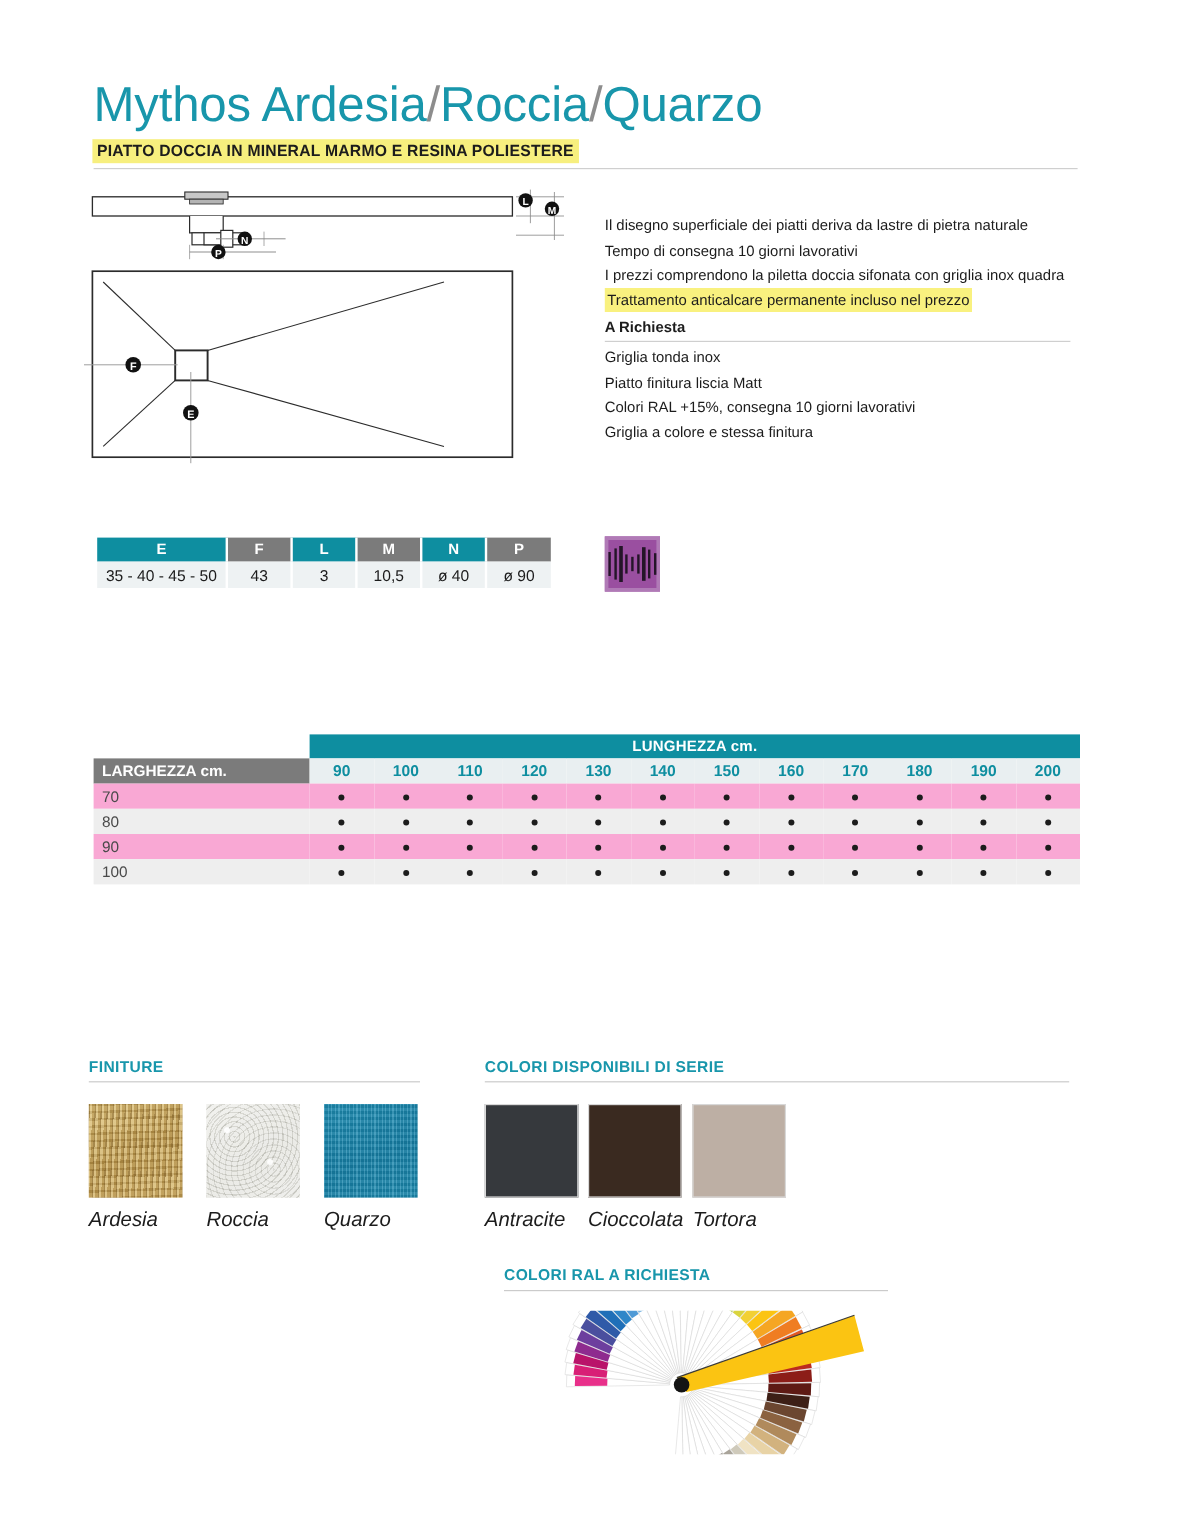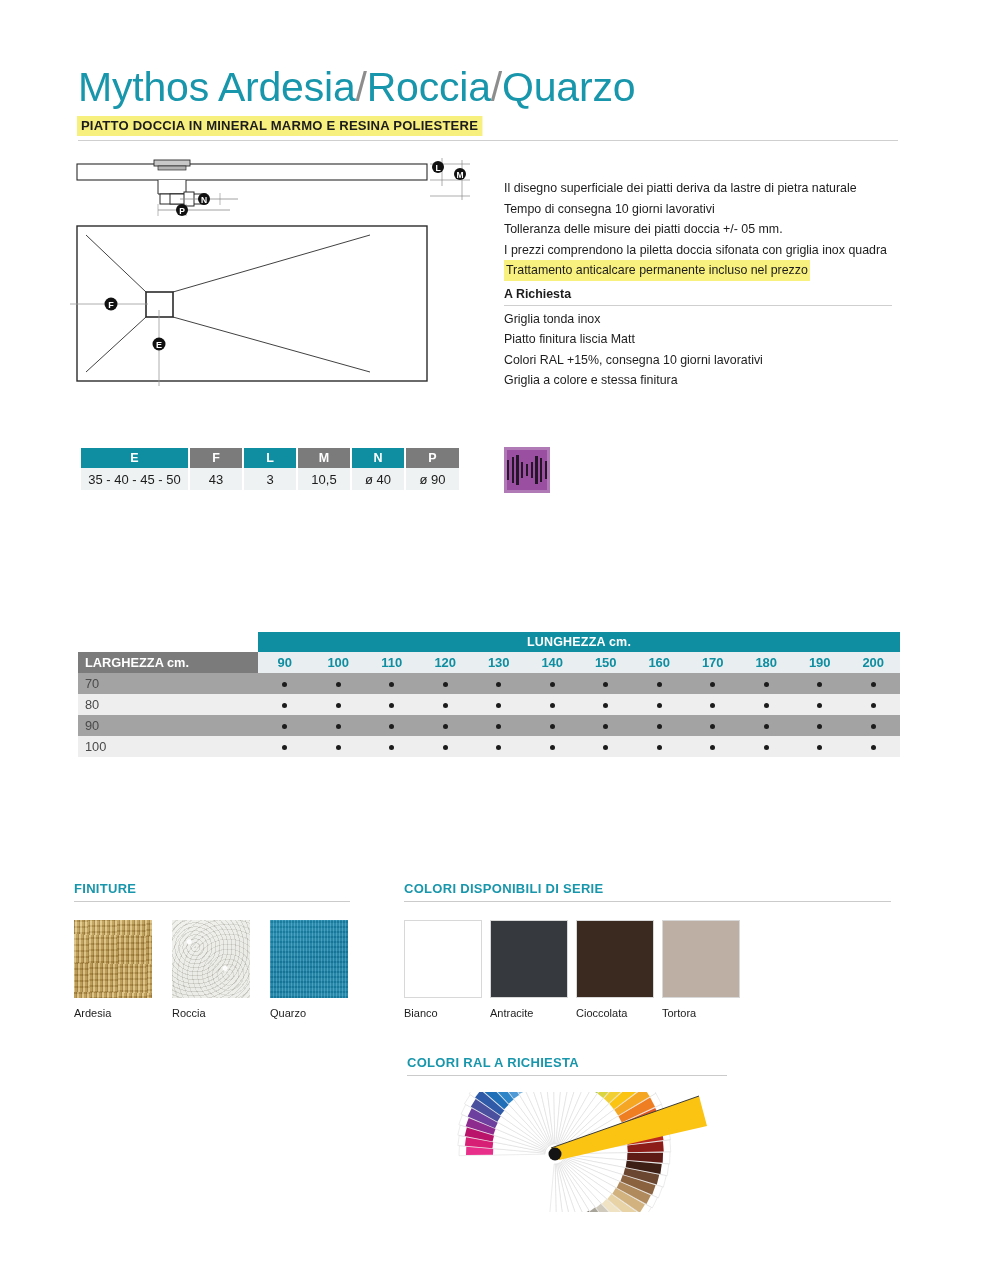--- a/index.html
+++ b/index.html
@@ -72,21 +72,21 @@
   
   .drain-icon {
     position: absolute; left: 504px; top: 447px;
     width: 46px; height: 46px;
     background: #9a4fa0; border: 3px solid #b07ab6;
     display: flex; align-items: center; justify-content: center; gap: 2.5px;
   }
   .drain-icon i { display: block; width: 3px; background: #241528; }
 
   
-  .matrix { position: absolute; left: 78px; top: 632px; width: 822px; }
+  .matrix { position: absolute; left: 78px; top: 612px; width: 822px; }
   .matrix table { border-collapse: collapse; table-layout: fixed; width: 822px; }
   .matrix col.lbl { width: 180px; }
   .matrix .lunghezza-bar {
     background: #0e8ea0; color: #ffffff;
     font-size: 12.5px; font-weight: 700; letter-spacing: 0.2px;
     height: 20px; text-align: center; vertical-align: middle;
   }
   .matrix .blank-tl { background: #ffffff; }
   .matrix .larghezza {
     background: #7b7b7b; color: #ffffff;
@@ -96,45 +96,45 @@
   .matrix .colnum {
     background: #e9eff1; color: #0e8ea0;
     font-size: 13px; font-weight: 700;
     height: 21px; text-align: center; vertical-align: middle;
   }
   .matrix tbody td {
     height: 21px; font-size: 12.8px; color: #3a3a3a;
     text-align: center; vertical-align: middle;
   }
   .matrix tbody td.rowlbl { text-align: left; padding-left: 7px; color: #4a4a4a; }
-  .matrix tbody tr.odd td { background: #a3a3a3; }
+  .matrix tbody tr.odd td { background: #f9a8d4; }
   .matrix tbody tr.even td { background: #eeeeee; }
   .matrix .dot {
     display: inline-block; width: 5px; height: 5px;
     border-radius: 50%; background: #1c1c1c; vertical-align: middle;
   }
 
   
   .sec-head {
     font-size: 13px; font-weight: 700; color: #1896ab; letter-spacing: 0.3px;
   }
   .sec-rule { height: 1px; background: #cbcbcb; margin-top: 5px; }
 
   
   .finiture { position: absolute; left: 74px; top: 881px; width: 276px; }
   .colori { position: absolute; left: 404px; top: 881px; width: 487px; }
-  .ral { position: absolute; left: 407px; top: 1055px; width: 320px; }
+  .ral { position: absolute; left: 420px; top: 1055px; width: 320px; }
 
   .swatch-row { display: flex; margin-top: 18px; }
   .swatch { text-align: left; }
   .swatch .chip {
     width: 78px; height: 78px; position: relative; overflow: hidden;
   }
   .swatch .cap {
-    font-size: 11px; color: #1c1c1c; margin-top: 9px; white-space: nowrap;
+    font-size: 17px; color: #1c1c1c; margin-top: 9px; white-space: nowrap; font-style: italic;
   }
   .finiture .swatch { margin-right: 20px; }
   .colori .swatch { margin-right: 8px; }
   .colori .chip { border: 1px solid #d8d8d8; }
 
   
   .tex-ardesia {
     background:
       repeating-linear-gradient(92deg, rgba(90,62,18,.34) 0 1px, rgba(255,245,205,.30) 1px 3px, rgba(120,88,30,.18) 3px 5px),
       repeating-linear-gradient(178deg, rgba(70,48,12,.16) 0 2px, rgba(255,250,220,.14) 2px 6px),
@@ -243,21 +243,20 @@
           <circle cx="89" cy="118" r="6.5" fill="#111111"></circle>
           <text x="89" y="122" fill="#ffffff" font-size="9" font-weight="bold" text-anchor="middle" font-family="Liberation Sans, sans-serif">E</text>
         </g>
       </g>
     </svg>
   </div>
 
   <div class="desc">
     <div class="line">Il disegno superficiale dei piatti deriva da lastre di pietra naturale</div>
     <div class="line">Tempo di consegna 10 giorni lavorativi</div>
-    <div class="line">Tolleranza delle misure dei piatti doccia +/- 05 mm.</div>
     <div class="line">I prezzi comprendono la piletta doccia sifonata con griglia inox quadra</div>
     <div><span class="line hl">Trattamento anticalcare permanente incluso nel prezzo</span></div>
     <div class="sub-head">A Richiesta</div>
     <div class="sub-rule"></div>
     <div class="line">Griglia tonda inox</div>
     <div class="line">Piatto finitura liscia Matt</div>
     <div class="line">Colori RAL +15%, consegna 10 giorni lavorativi</div>
     <div class="line">Griglia a colore e stessa finitura</div>
   </div>
 
@@ -431,24 +430,20 @@
           <div class="chip tex-quarzo"></div>
           <div class="cap">Quarzo</div>
         </div>
       </div>
   </div>
 
   <div class="colori">
     <div class="sec-head">COLORI DISPONIBILI DI SERIE</div>
     <div class="sec-rule"></div>
     <div class="swatch-row" id="colori-row">
-        <div class="swatch">
-          <div class="chip" style="background: rgb(255, 255, 255);"></div>
-          <div class="cap">Bianco</div>
-        </div>
         <div class="swatch">
           <div class="chip" style="background: rgb(54, 57, 61);"></div>
           <div class="cap">Antracite</div>
         </div>
         <div class="swatch">
           <div class="chip" style="background: rgb(58, 42, 32);"></div>
           <div class="cap">Cioccolata</div>
         </div>
         <div class="swatch">
           <div class="chip" style="background: rgb(189, 175, 164);"></div>

